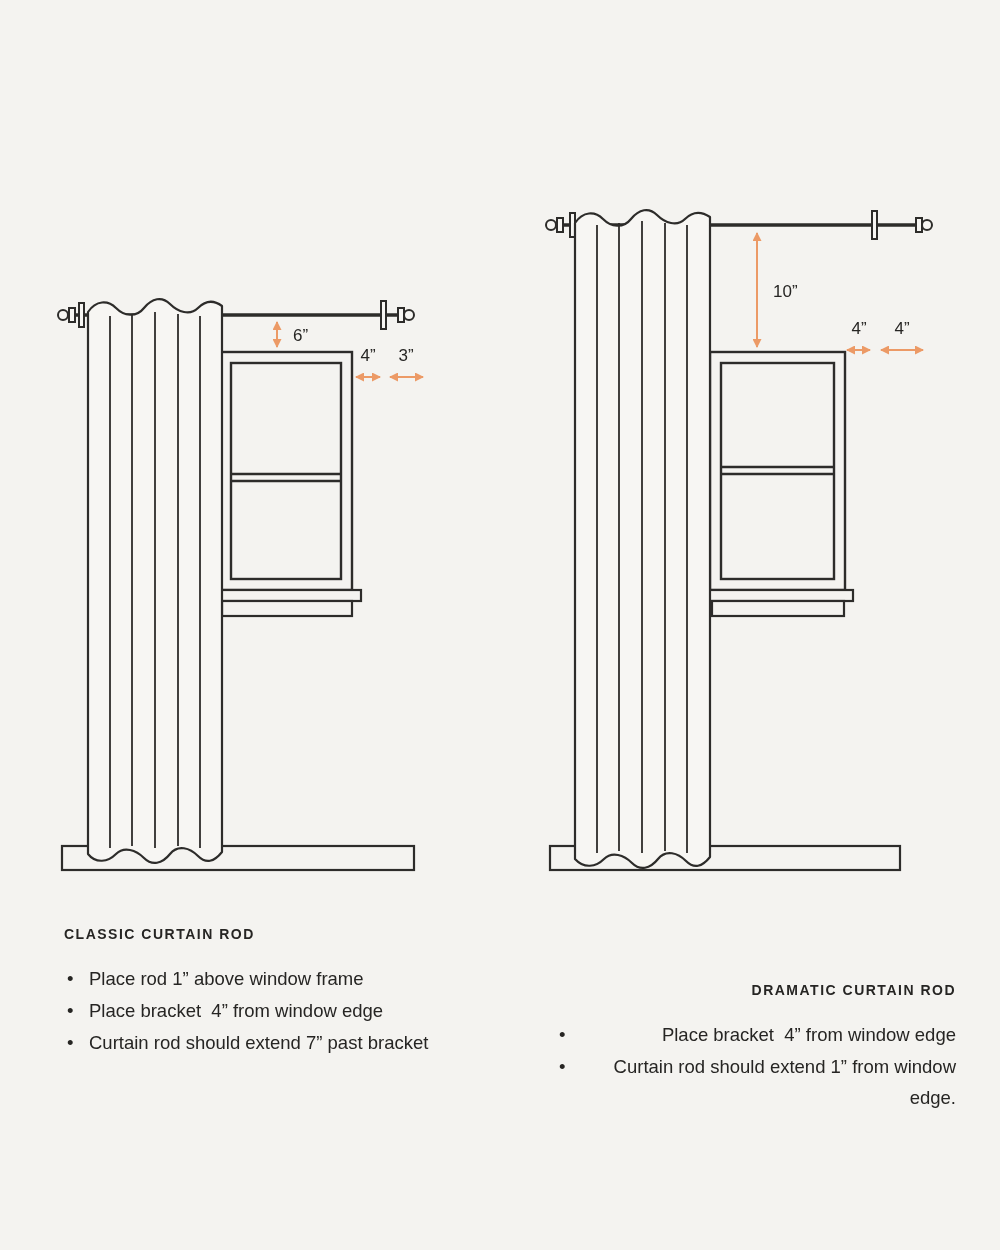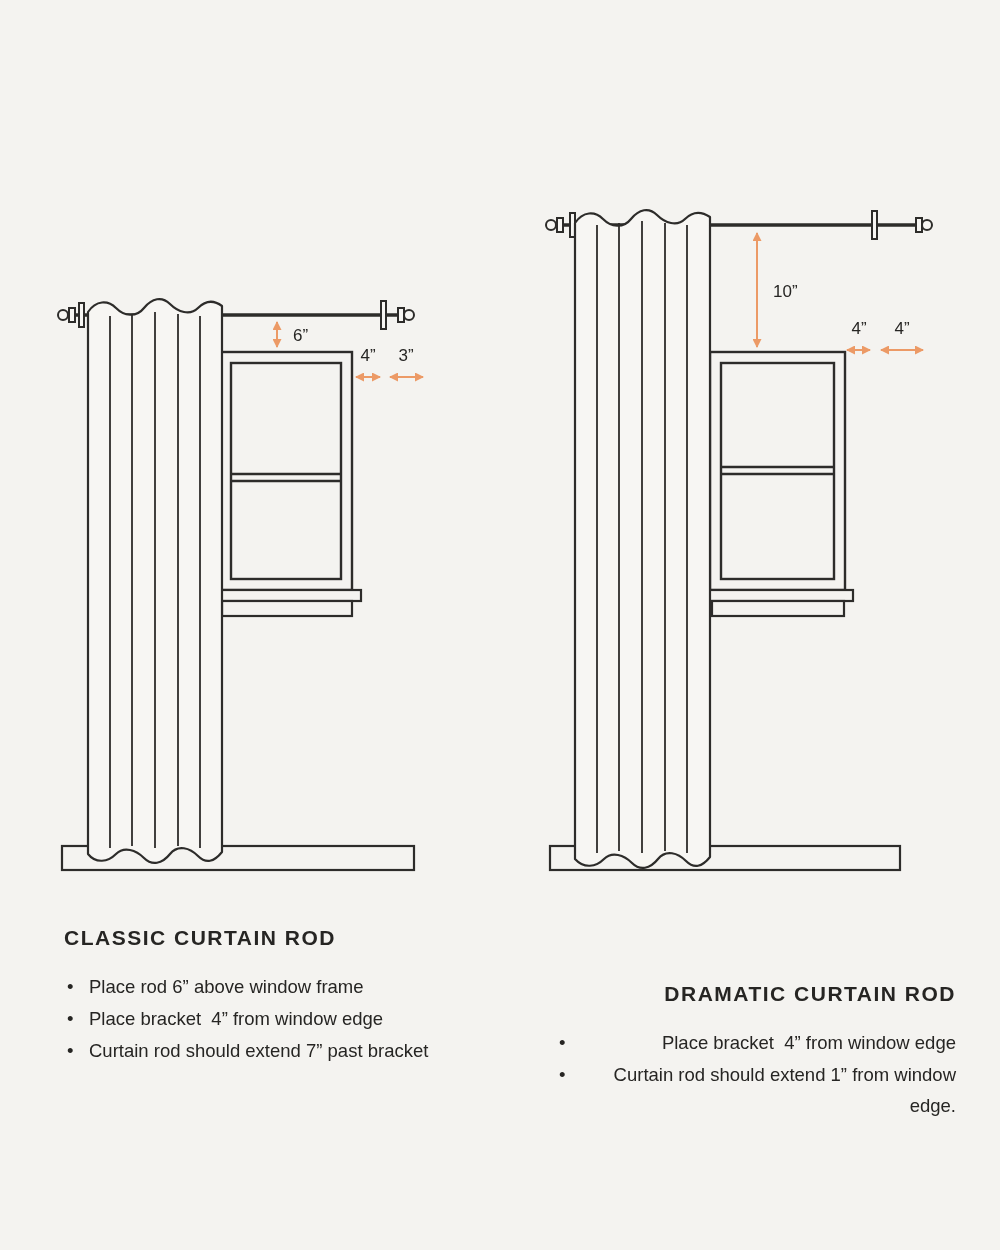--- a/index.html
+++ b/index.html
@@ -35,21 +35,21 @@
   .measure{
     font-family:"Liberation Sans", sans-serif;
     font-size:17px;
     fill:var(--text);
     font-weight:500;
   }
   .mid{text-anchor:middle;}
   
   .caption{position:absolute;color:var(--text);}
   .caption h2{
-    font-size:21px;
+    font-size:14px;
     font-weight:600;
     letter-spacing:1.5px;
     margin:0;
   }
   .caption ul{
     list-style:none;
     margin:21px 0 0;
     padding:0;
   }
   .caption li{
@@ -166,21 +166,21 @@
       <text x="319" y="129" class="measure mid">4”</text>
 
       <line x1="341" y1="145" x2="383" y2="145" class="dim" marker-start="url(#ah-d)" marker-end="url(#ah-d)"></line>
       <text x="362" y="129" class="measure mid">4”</text>
     </g>
   </svg>
 
   <section class="caption" style="left:64px;top:926px;width:392px;">
     <h2>CLASSIC CURTAIN ROD</h2>
     <ul>
-      <li>Place rod 6” above window frame</li>
+      <li>Place rod 1” above window frame</li>
       <li>Place bracket  4” from window edge</li>
       <li>Curtain rod should extend 7” past bracket</li>
     </ul>
   </section>
 
   <section class="caption" style="left:556px;top:982px;width:400px;text-align:right;">
     <h2>DRAMATIC CURTAIN ROD</h2>
     <ul>
       <li>Place bracket  4” from window edge</li>
       <li>Curtain rod should extend 1” from window edge.</li>

